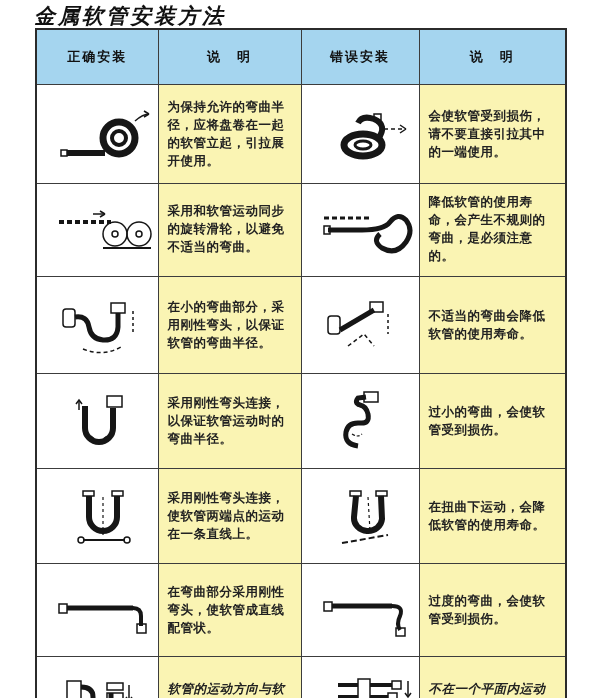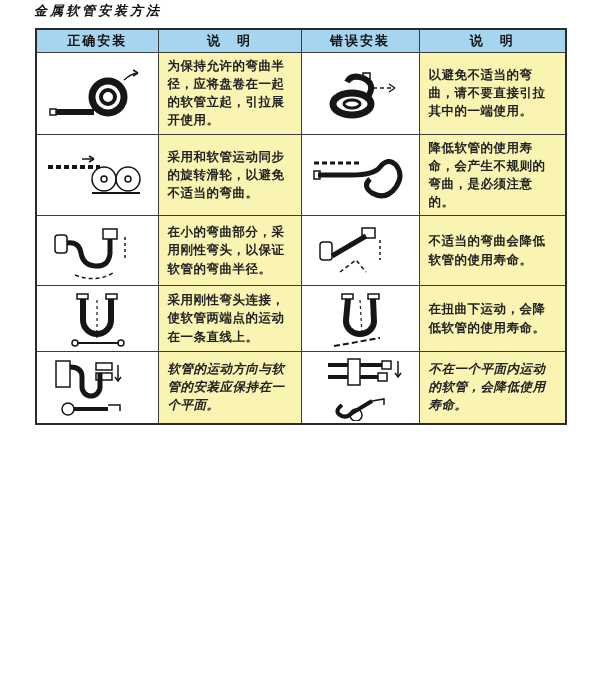--- a/index.html
+++ b/index.html
@@ -1,24 +1,24 @@
 <!DOCTYPE html>
 <html><head>
 <meta charset="utf-8">
 <style>
   html,body{margin:0;padding:0;background:#ffffff;}
   body{width:600px;height:698px;position:relative;font-family:"DejaVu Sans",sans-serif;color:#1a1a1a;}
-  .page-title{position:absolute;left:34px;top:2px;font-size:13px;font-weight:bold;font-style:italic;letter-spacing:3px;color:#111;}
+  .page-title{position:absolute;left:34px;top:2px;font-size:21px;font-weight:bold;font-style:italic;letter-spacing:3px;color:#111;}
   table.install-table{position:absolute;left:35px;top:28px;width:530px;border-collapse:collapse;border:2px solid #2b2b2b;table-layout:fixed;}
-  .install-table th,.install-table td{border:1px solid #3c3c3c;padding:0;vertical-align:middle;}
+  .install-table th,.install-table td{border:1px solid #3c3c3c;padding:16px;vertical-align:middle;}
   .install-table th{background:#a5d5ef;height:22px;font-size:13px;font-weight:bold;letter-spacing:2px;text-align:center;color:#111;}
   td.img-cell{background:#ffffff;text-align:center;}
   td.desc-cell{background:#faf4b3;font-size:12.5px;font-weight:bold;line-height:1.45;letter-spacing:0.5px;padding:4px 9px;text-align:left;color:#222;}
   col.c1{width:122px;} col.c2{width:143px;} col.c3{width:118px;} col.c4{width:147px;}
-  tr.r1{height:78px;} tr.r2{height:63px;} tr.r3{height:67px;} tr.r4{height:70px;}
+  tr.r1{height:78px;} tr.r2{height:63px;} tr.r3{height:67px;font-family:Liberation Mono, monospace;} tr.r4{height:70px;}
   tr.r5{height:68px;} tr.r6{height:66px;} tr.r7{height:67px;} tr.r8{height:71px;} tr.r9{height:72px;font-style:italic;}
   .illus{display:block;margin:0 auto;}
   .illus path,.illus line,.illus circle,.illus ellipse,.illus rect,.illus polyline{vector-effect:non-scaling-stroke;}
 </style>
 </head>
 <body>
 
 <div class="page-title">金属软管安装方法</div>
 
 <table class="install-table">
@@ -51,21 +51,21 @@
     <td class="img-cell">
       <svg class="illus" width="106" height="66" viewBox="0 0 106 66" fill="none" stroke="#161616">
         <ellipse cx="45" cy="44" rx="19" ry="11" stroke-width="7"></ellipse>
         <ellipse cx="45" cy="44" rx="8" ry="4" stroke-width="3"></ellipse>
         <path d="M60 38 Q70 24 56 18 Q44 14 40 22" stroke-width="6"></path>
         <rect x="56" y="13" width="7" height="6" stroke-width="1.5"></rect>
         <path d="M66 28 L88 28" stroke-width="1.5" stroke-dasharray="4 3"></path>
         <path d="M88 28 L82 24 M88 28 L82 32" stroke-width="1.5"></path>
       </svg>
     </td>
-    <td class="desc-cell">以避免不适当的弯曲，请不要直接引拉其中的一端使用。</td>
+    <td class="desc-cell">会使软管受到损伤，请不要直接引拉其中的一端使用。</td>
   </tr>
 
 
   <tr class="r3">
     <td class="img-cell">
       <svg class="illus" width="110" height="56" viewBox="0 0 110 56" fill="none" stroke="#161616">
         <path d="M6 20 L58 20" stroke-width="4" stroke-dasharray="5 3"></path>
         <circle cx="62" cy="32" r="12" stroke-width="1.5"></circle>
         <circle cx="62" cy="32" r="3" stroke-width="1.5"></circle>
         <circle cx="86" cy="32" r="12" stroke-width="1.5"></circle>
@@ -102,20 +102,40 @@
         <rect x="10" y="22" width="12" height="18" rx="3" stroke-width="1.5"></rect>
         <path d="M22 36 L56 16" stroke-width="5"></path>
         <rect x="52" y="8" width="13" height="10" stroke-width="1.5"></rect>
         <path d="M70 20 L70 40" stroke-width="1.5" stroke-dasharray="3 3"></path>
         <path d="M30 52 L46 40 L56 52" stroke-width="1.5" stroke-dasharray="4 3"></path>
       </svg>
     </td>
     <td class="desc-cell">不适当的弯曲会降低软管的使用寿命。</td>
   </tr>
 
+  <tr class="r5">
+    <td class="img-cell">
+      <svg class="illus" width="96" height="62" viewBox="0 0 96 62" fill="none" stroke="#161616">
+        <path d="M32 16 L32 38 A14 14 0 0 0 60 38 L60 18" stroke-width="6"></path>
+        <rect x="54" y="6" width="15" height="11" stroke-width="1.5"></rect>
+        <line x1="26" y1="10" x2="26" y2="20" stroke-width="1.5"></line>
+        <path d="M23 14 L26 10 L29 14" stroke-width="1.5"></path>
+        <path d="M38 46 Q46 54 54 46" stroke-width="1.5" stroke-dasharray="4 3"></path>
+      </svg>
+    </td>
+    <td class="desc-cell">采用刚性弯头连接，以保证软管运动时的弯曲半径。</td>
+    <td class="img-cell">
+      <svg class="illus" width="92" height="62" viewBox="0 0 92 62" fill="none" stroke="#161616">
+        <path d="M40 56 Q26 54 28 42 Q30 32 42 33 Q52 34 50 24 Q48 16 42 15 Q36 13 40 8 L48 7" stroke-width="5"></path>
+        <rect x="46" y="2" width="14" height="10" stroke-width="1.5"></rect>
+        <path d="M34 44 Q40 48 44 44" stroke-width="1.2" stroke-dasharray="3 2"></path>
+      </svg>
+    </td>
+    <td class="desc-cell">过小的弯曲，会使软管受到损伤。</td>
+  </tr>
 
   <tr class="r6">
     <td class="img-cell">
       <svg class="illus" width="100" height="62" viewBox="0 0 100 62" fill="none" stroke="#161616">
         <rect x="30" y="6" width="11" height="5" stroke-width="1.5"></rect>
         <rect x="59" y="6" width="11" height="5" stroke-width="1.5"></rect>
         <path d="M36 11 L36 32 A14 14 0 0 0 64 32 L64 11" stroke-width="6"></path>
         <line x1="50" y1="12" x2="50" y2="50" stroke-width="1.2" stroke-dasharray="3 3"></line>
         <line x1="30" y1="55" x2="72" y2="55" stroke-width="2"></line>
         <circle cx="28" cy="55" r="3" stroke-width="1.5"></circle>
@@ -128,20 +148,40 @@
         <rect x="32" y="6" width="11" height="5" stroke-width="1.5"></rect>
         <rect x="58" y="6" width="11" height="5" stroke-width="1.5"></rect>
         <path d="M38 11 L36 32 A14 13 0 0 0 64 34 L63 11" stroke-width="6"></path>
         <line x1="50" y1="12" x2="52" y2="46" stroke-width="1.2" stroke-dasharray="3 3"></line>
         <path d="M24 58 L70 50" stroke-width="2" stroke-dasharray="6 3"></path>
       </svg>
     </td>
     <td class="desc-cell">在扭曲下运动，会降低软管的使用寿命。</td>
   </tr>
 
+  <tr class="r7">
+    <td class="img-cell">
+      <svg class="illus" width="110" height="60" viewBox="0 0 110 60" fill="none" stroke="#161616">
+        <rect x="6" y="24" width="8" height="9" stroke-width="1.5"></rect>
+        <line x1="14" y1="28" x2="80" y2="28" stroke-width="5"></line>
+        <path d="M80 28 Q88 28 88 36 L88 46" stroke-width="4"></path>
+        <rect x="84" y="44" width="9" height="9" stroke-width="1.5"></rect>
+      </svg>
+    </td>
+    <td class="desc-cell">在弯曲部分采用刚性弯头，使软管成直线配管状。</td>
+    <td class="img-cell">
+      <svg class="illus" width="104" height="60" viewBox="0 0 104 60" fill="none" stroke="#161616">
+        <rect x="6" y="22" width="8" height="9" stroke-width="1.5"></rect>
+        <line x1="14" y1="26" x2="74" y2="26" stroke-width="5"></line>
+        <path d="M74 26 Q86 26 82 36 Q78 44 82 50" stroke-width="4"></path>
+        <rect x="78" y="48" width="9" height="8" stroke-width="1.5"></rect>
+      </svg>
+    </td>
+    <td class="desc-cell">过度的弯曲，会使软管受到损伤。</td>
+  </tr>
 
 
   <tr class="r9">
     <td class="img-cell">
       <svg class="illus" width="110" height="68" viewBox="0 0 110 68" fill="none" stroke="#161616">
         <rect x="14" y="8" width="14" height="26" stroke-width="1.5"></rect>
         <path d="M28 14 Q40 14 40 24 L40 34 A9 9 0 0 0 58 34 L58 20" stroke-width="5"></path>
         <rect x="54" y="10" width="16" height="7" stroke-width="1.5"></rect>
         <rect x="54" y="20" width="16" height="7" stroke-width="1.5"></rect>
         <line x1="76" y1="12" x2="76" y2="28" stroke-width="1.5"></line>

